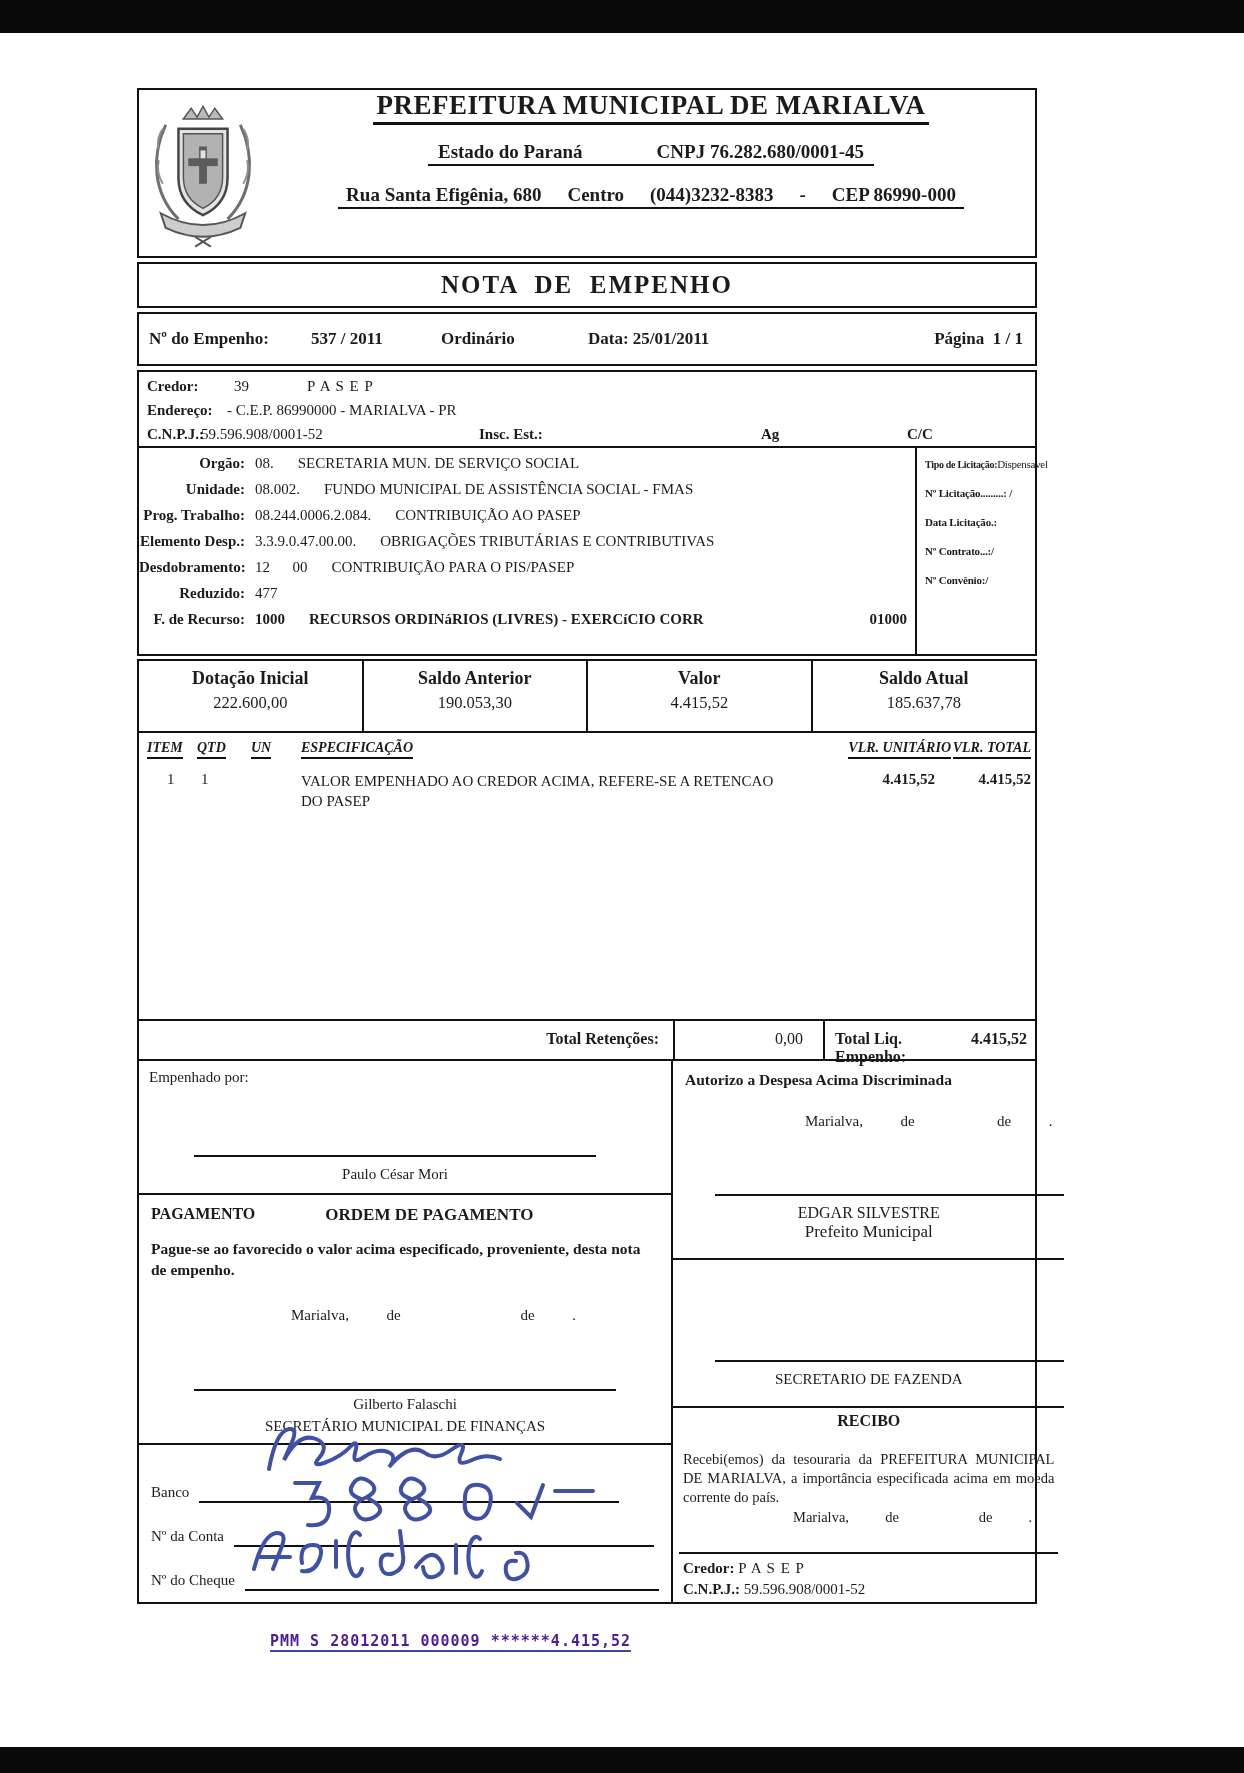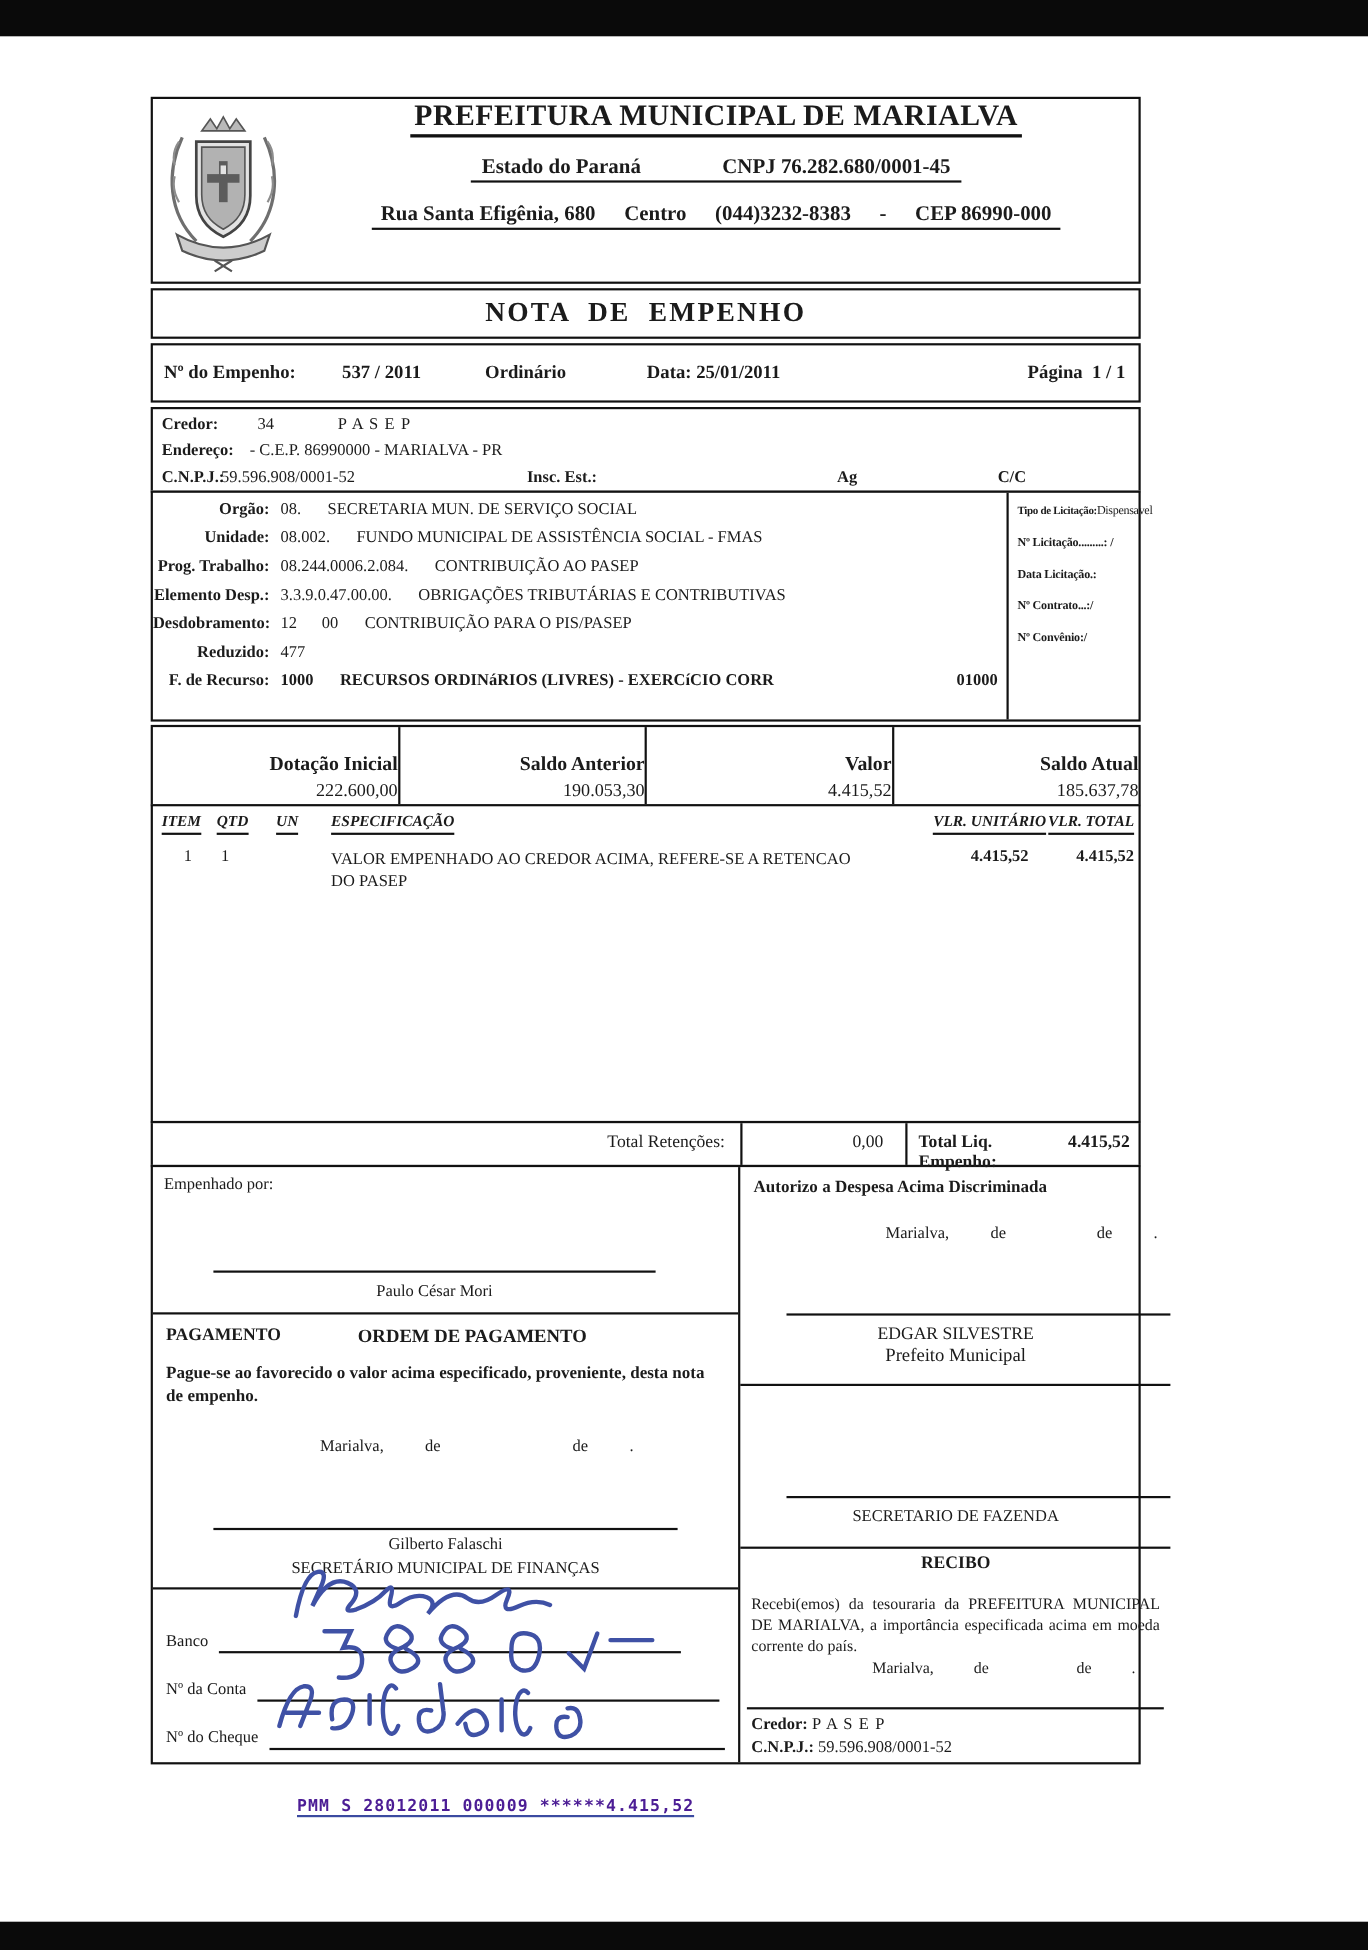--- a/index.html
+++ b/index.html
@@ -52,39 +52,39 @@
   .bg-label{position:absolute;left:0;top:0;width:106px;text-align:right;font-weight:bold;}
   .bg-vals{position:absolute;left:116px;top:0;white-space:pre;}
   .bg-desc{margin-left:24px;white-space:pre;}
   .bg-extra{position:absolute;right:10px;top:0;font-weight:bold;}
   .licit-col{position:absolute;right:0;top:0;width:120px;height:206px;border-left:2px solid #111;padding:10px 0 0 8px;box-sizing:border-box;}
   .licit-line{font-weight:bold;font-size:11px;white-space:nowrap;margin-bottom:17px;letter-spacing:-.2px;}
   .licit-line.first{font-size:10px;letter-spacing:-.3px;}
   .licit-line .normal{font-weight:normal;font-size:11px;}
   
   .alloc-row{height:74px;margin-top:3px;display:flex;}
-  .acell{flex:1;text-align:right;padding-top:23px;box-sizing:border-box;}
+  .acell{flex:1;text-align:center;padding-top:7px;box-sizing:border-box;}
   .acell + .acell{border-left:2px solid #111;}
   .acell .al{font-size:18px;font-weight:bold;}
   .acell .av{font-size:16.5px;margin-top:4px;}
   
   .items-box{height:290px;margin-top:-2px;position:relative;}
   .items-head{position:relative;height:30px;font-size:14px;font-weight:bold;font-style:italic;}
   .items-head span{position:absolute;top:7px;border-bottom:2px solid #111;padding-bottom:1px;}
   .ih-item{left:8px;} .ih-qtd{left:58px;} .ih-un{left:112px;} .ih-spec{left:162px;}
   .ih-vu{right:84px;} .ih-vt{right:4px;}
   .item-line{position:relative;font-size:15px;}
   .it-item{position:absolute;left:28px;top:8px;}
   .it-qtd{position:absolute;left:62px;top:8px;}
   .it-spec{position:absolute;left:162px;top:8px;width:490px;line-height:1.35;}
   .it-vu{position:absolute;right:100px;top:8px;font-weight:bold;}
   .it-vt{position:absolute;right:4px;top:8px;font-weight:bold;}
   
   .totals-row{height:42px;margin-top:-2px;display:flex;font-size:16px;align-items:stretch;}
-  .t1{width:534px;text-align:right;font-weight:normal;padding:9px 14px 0 0;box-sizing:border-box;}
+  .t1{width:534px;text-align:right;font-weight:bold;padding:9px 14px 0 0;box-sizing:border-box;}
   .t2{width:150px;border-left:2px solid #111;text-align:right;padding:9px 20px 0 0;box-sizing:border-box;}
   .t3{flex:1;border-left:2px solid #111;display:flex;justify-content:space-between;padding:9px 8px 0 10px;box-sizing:border-box;font-weight:bold;}
   
   .bottom-grid{height:545px;margin-top:-2px;display:flex;}
   .bcol-left{width:534px;display:flex;flex-direction:column;}
   .bcol-right{flex:1;border-left:2px solid #111;display:flex;flex-direction:column;}
   .sub{box-sizing:border-box;position:relative;}
   .sub + .sub{border-top:2px solid #111;}
   .empenhado{height:132px;padding:8px 10px;font-size:15px;}
   .sig-line{border-top:2px solid #111;}
@@ -182,21 +182,21 @@
   <div class="box emp-row">
     <span class="e-label">Nº do Empenho:</span>
     <span class="e-num">537 / 2011</span>
     <span class="e-kind">Ordinário</span>
     <span class="e-date">Data: 25/01/2011</span>
     <span class="e-page pre">Página  1 / 1</span>
   </div>
 
   <div class="box credor-box">
     <span class="cr-l1 cr-label">Credor:</span>
-    <span class="cr-l1 cr-code">34</span>
+    <span class="cr-l1 cr-code">39</span>
     <span class="cr-l1 cr-name pre">P A S E P</span>
     <span class="cr-l2 cr-label">Endereço:</span>
     <span class="cr-l2 cr-end">- C.E.P. 86990000 - MARIALVA - PR</span>
     <span class="cr-l3 cr-label">C.N.P.J.:</span>
     <span class="cr-l3 cr-cnpj">59.596.908/0001-52</span>
     <span class="cr-l3 cr-insc">Insc. Est.:</span>
     <span class="cr-l3 cr-ag">Ag</span>
     <span class="cr-l3 cr-cc">C/C</span>
   </div>
 

